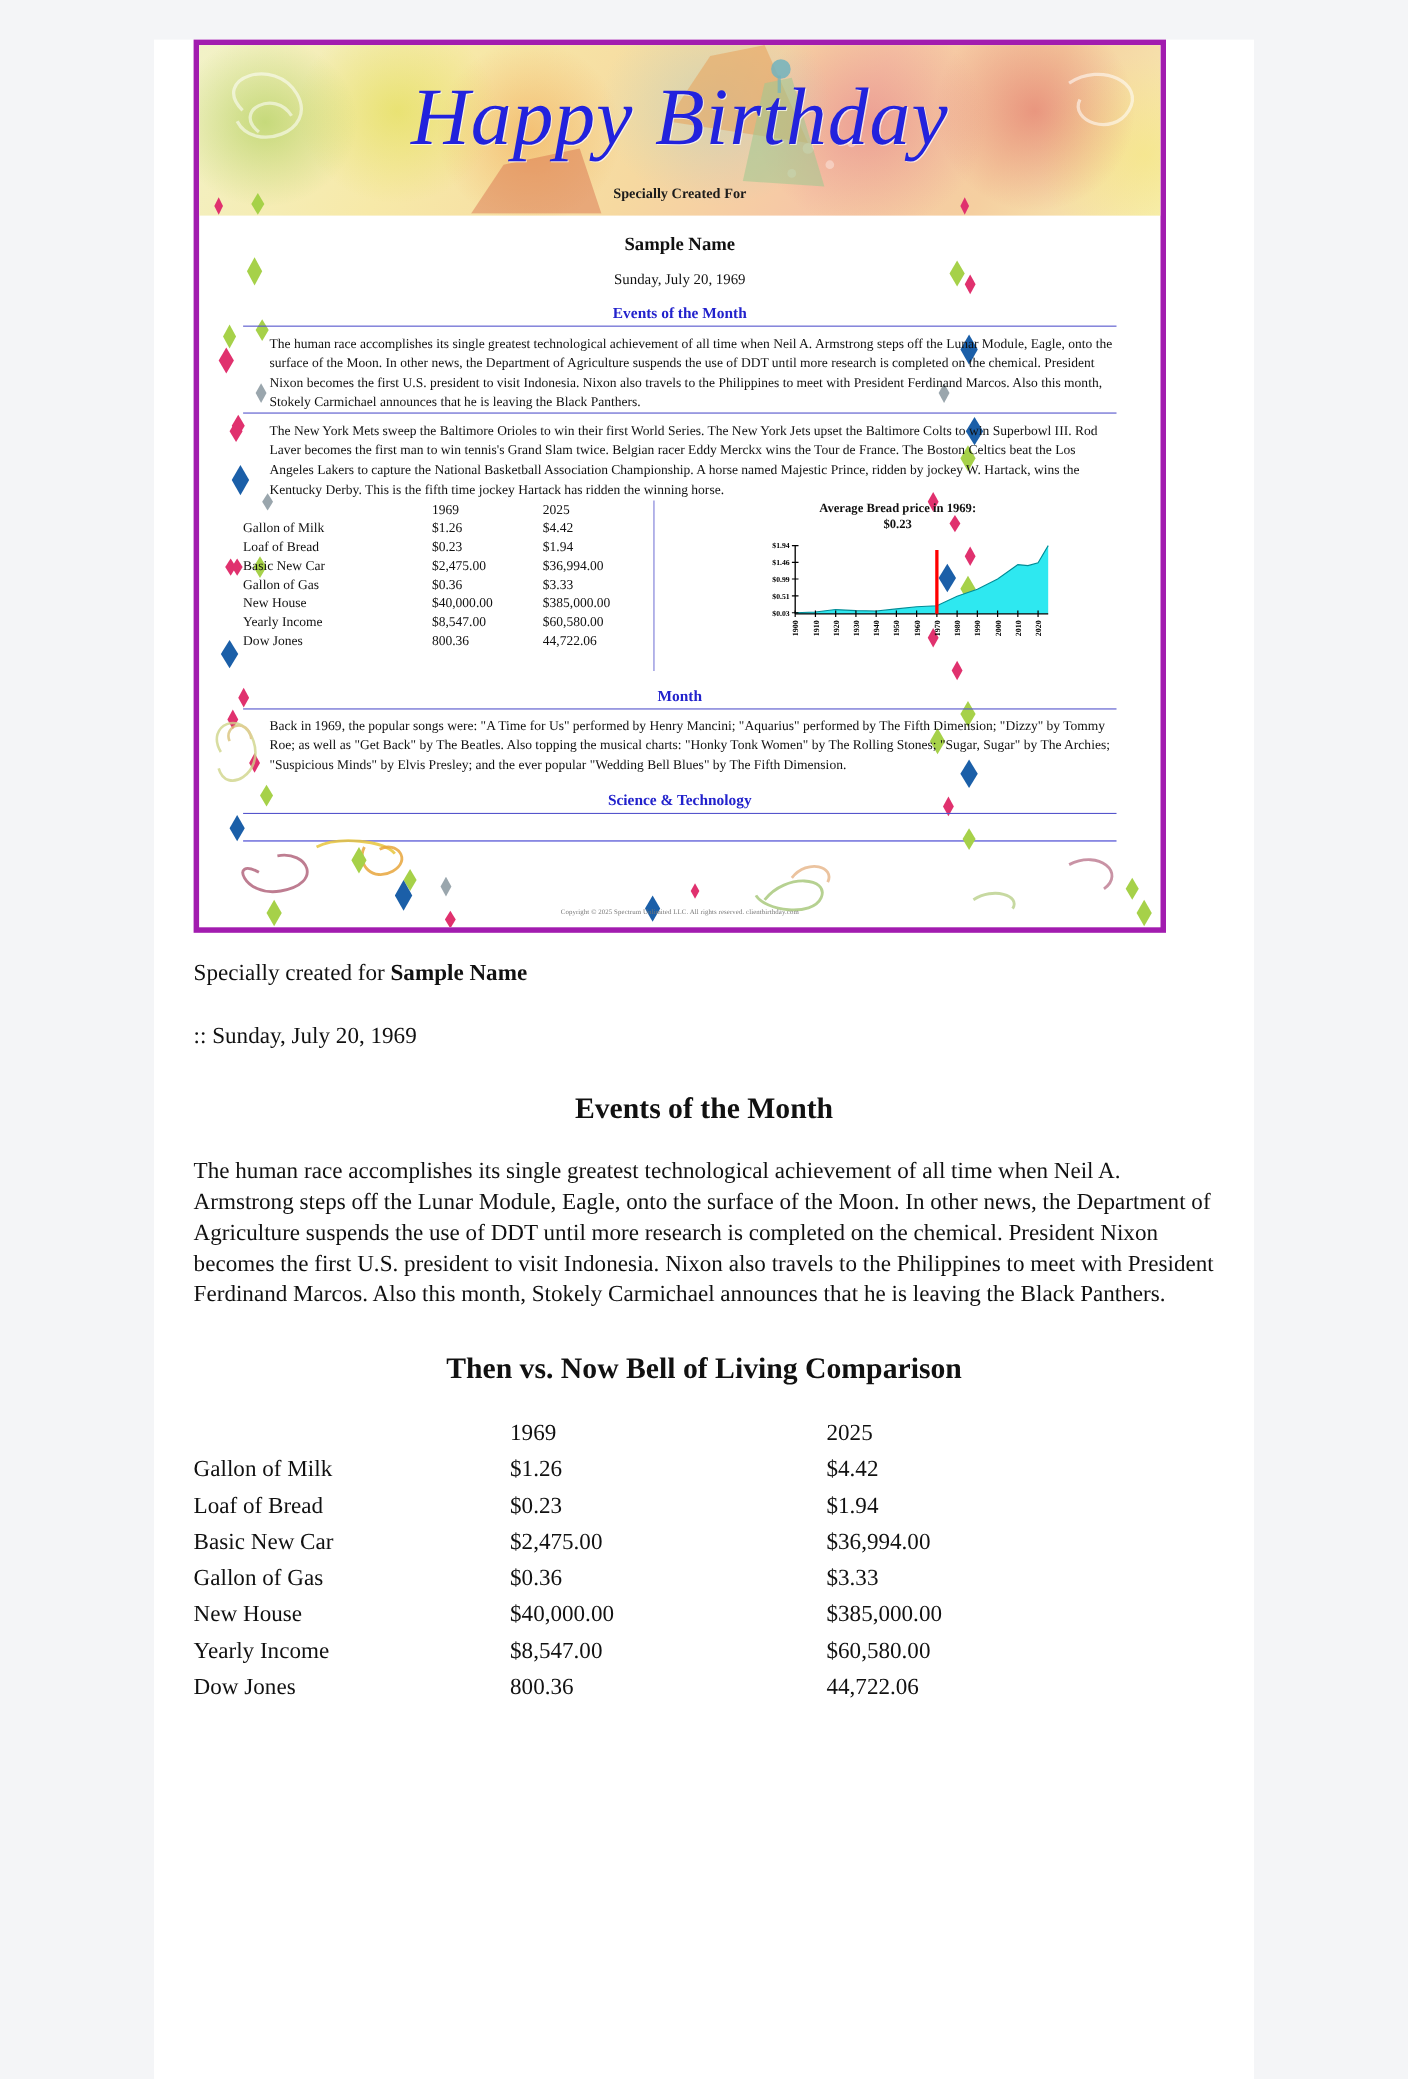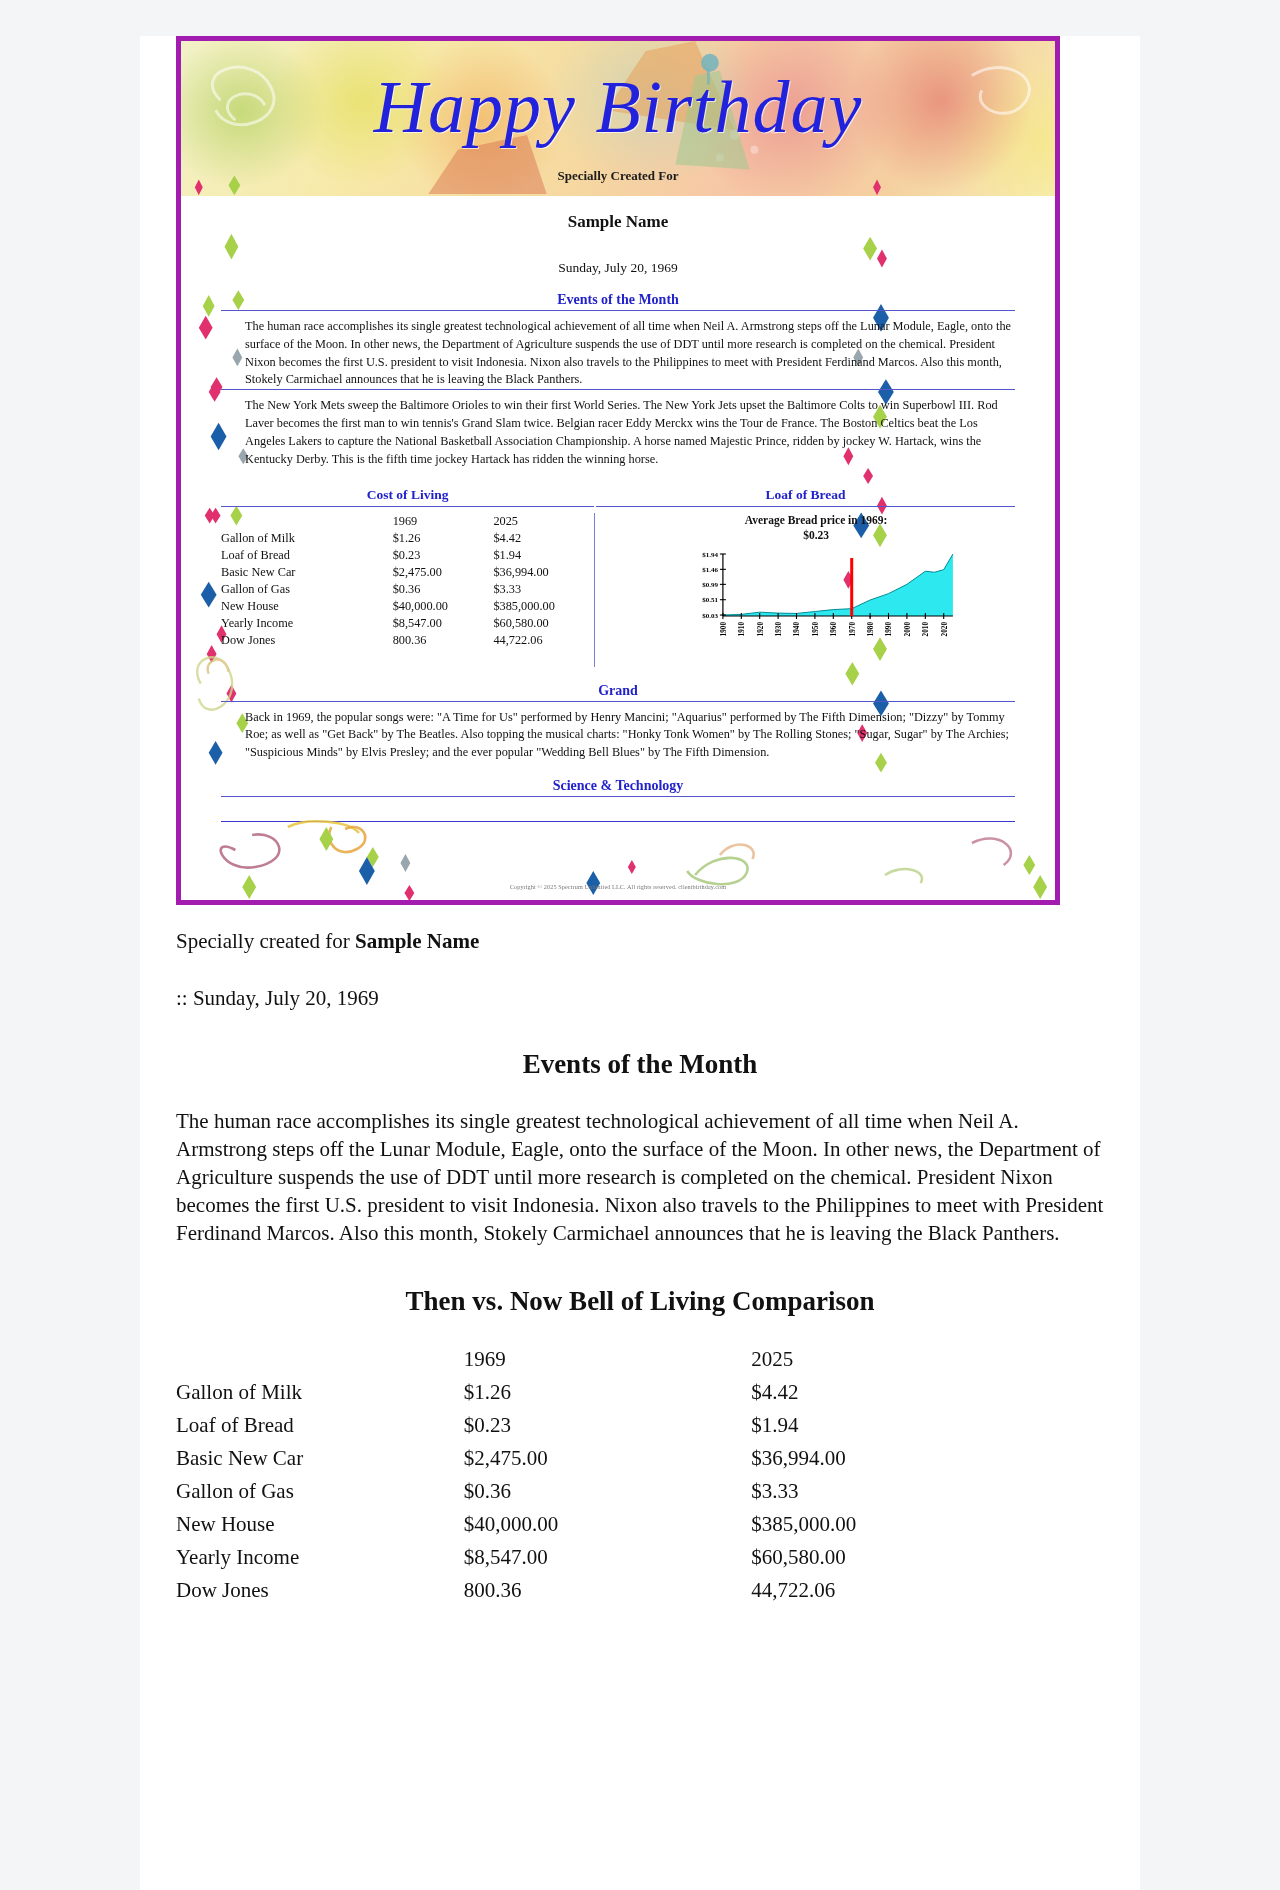--- a/index.html
+++ b/index.html
@@ -60,21 +60,21 @@
     left: 0; right: 0; bottom: 12px;
     text-align: center;
     font-weight: bold;
     font-size: 13px;
     color: #1c1c1c;
     z-index: 3;
   }
 
   .card-body { position: relative; padding: 8px 40px 0 40px; z-index: 2; }
   .recipient { text-align:center; font-size:17px; font-weight:bold; margin-top:8px; color:#111; }
-  .card-date { text-align:center; font-size:13.5px; margin-top:28px; color:#111; }
+  .card-date { text-align:center; font-size:13.5px; margin-top:14px; color:#111; }
 
   .sec-head {
     text-align: center;
     color: #2222cc;
     font-weight: bold;
     font-size: 14px;
     margin-top: 16px;
     margin-bottom: 2px;
   }
   .rule { height:0; border-top: 1.6px solid #5555cc; margin-bottom: 7px; }
@@ -231,30 +231,20 @@
       <div class="recipient">Sample Name</div>
       <div class="card-date">Sunday, July 20, 1969</div>
 
       <div class="sec-head">Events of the Month</div>
       <div class="rule"></div>
       <div class="sec-text">The human race accomplishes its single greatest technological achievement of all time when Neil A. Armstrong steps off the Lunar Module, Eagle, onto the surface of the Moon. In other news, the Department of Agriculture suspends the use of DDT until more research is completed on the chemical. President Nixon becomes the first U.S. president to visit Indonesia. Nixon also travels to the Philippines to meet with President Ferdinand Marcos. Also this month, Stokely Carmichael announces that he is leaving the Black Panthers.</div>
 
       <div class="rule"></div>
       <div class="sec-text">The New York Mets sweep the Baltimore Orioles to win their first World Series. The New York Jets upset the Baltimore Colts to win Superbowl III.  Rod Laver becomes the first man to win tennis's Grand Slam twice. Belgian racer Eddy Merckx wins the Tour de France.  The Boston Celtics beat the Los Angeles Lakers to capture the National Basketball Association Championship.  A horse named Majestic Prince, ridden by jockey W. Hartack, wins the Kentucky Derby. This is the fifth time jockey Hartack has ridden the winning horse.</div>
 
-      <div class="two-col">
-        <div class="col-left">
-          <div class="col-head">Cost of Living</div>
-          <div class="col-rule"></div>
-        </div>
-        <div class="col-right">
-          <div class="col-head">Loaf of Bread</div>
-          <div class="col-rule"></div>
-        </div>
-      </div>
 
       <div class="two-inner">
         <div class="col-left-inner">
           <table class="col">
             <tbody id="card-cost-tbody">
                 <tr class="hdr">
                   <td class="label"></td>
                   <td class="v1">1969</td>
                   <td class="v2">2025</td>
                 </tr>
@@ -340,21 +330,21 @@
                 <line x1="254.4" y1="65" x2="254.4" y2="71" stroke="#000" stroke-width="1.1"></line>
                 <text x="0" y="0" text-anchor="end" font-size="7.2" font-family="&quot;Liberation Serif&quot;, serif" font-weight="bold" fill="#000" transform="translate(257.2,74) rotate(-90)">2010</text>
                 <line x1="272.79999999999995" y1="65" x2="272.79999999999995" y2="71" stroke="#000" stroke-width="1.1"></line>
                 <text x="0" y="0" text-anchor="end" font-size="7.2" font-family="&quot;Liberation Serif&quot;, serif" font-weight="bold" fill="#000" transform="translate(275.59999999999997,74) rotate(-90)">2020</text>
                 <line x1="180.8" y1="10" x2="180.8" y2="68" stroke="#ff0000" stroke-width="3"></line>
               </svg>
           </div>
         </div>
       </div>
 
-      <div class="sec-head">Grand</div>
+      <div class="sec-head">Month</div>
       <div class="rule"></div>
       <div class="sec-text">Back in 1969, the popular songs were: "A Time for Us" performed by Henry Mancini; "Aquarius" performed by The Fifth Dimension; "Dizzy" by Tommy Roe; as well as "Get Back" by The Beatles. Also topping the musical charts: "Honky Tonk Women" by The Rolling Stones; "Sugar, Sugar" by The Archies; "Suspicious Minds" by Elvis Presley; and the ever popular "Wedding Bell Blues" by The Fifth Dimension.</div>
 
       <div class="sec-head">Science &amp; Technology</div>
       <div class="rule"></div>
     </div>
 
     <div class="card-footer">
       <div class="footer-rule"></div>
       <svg style="position:absolute;inset:0;width:100%;height:100%" viewBox="0 0 884 85" preserveAspectRatio="none">

